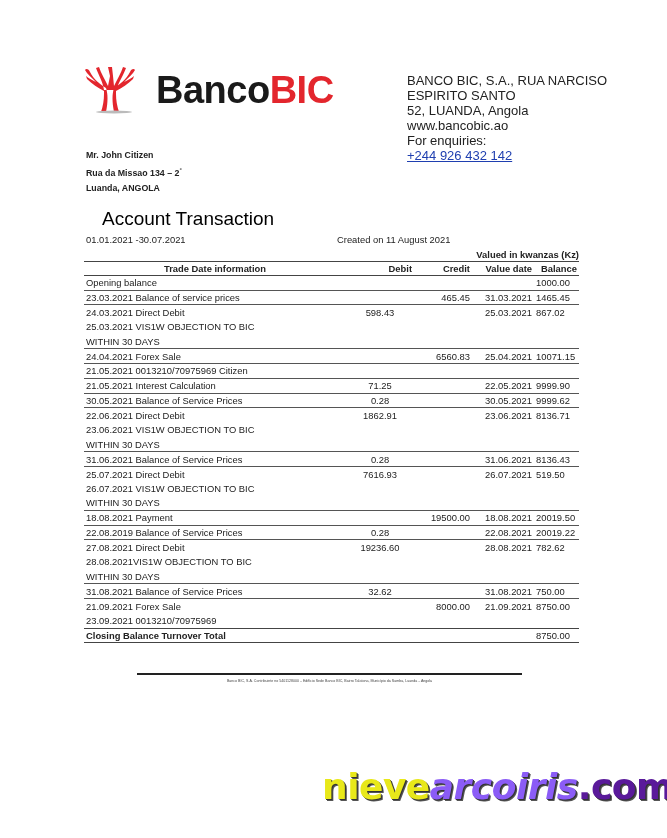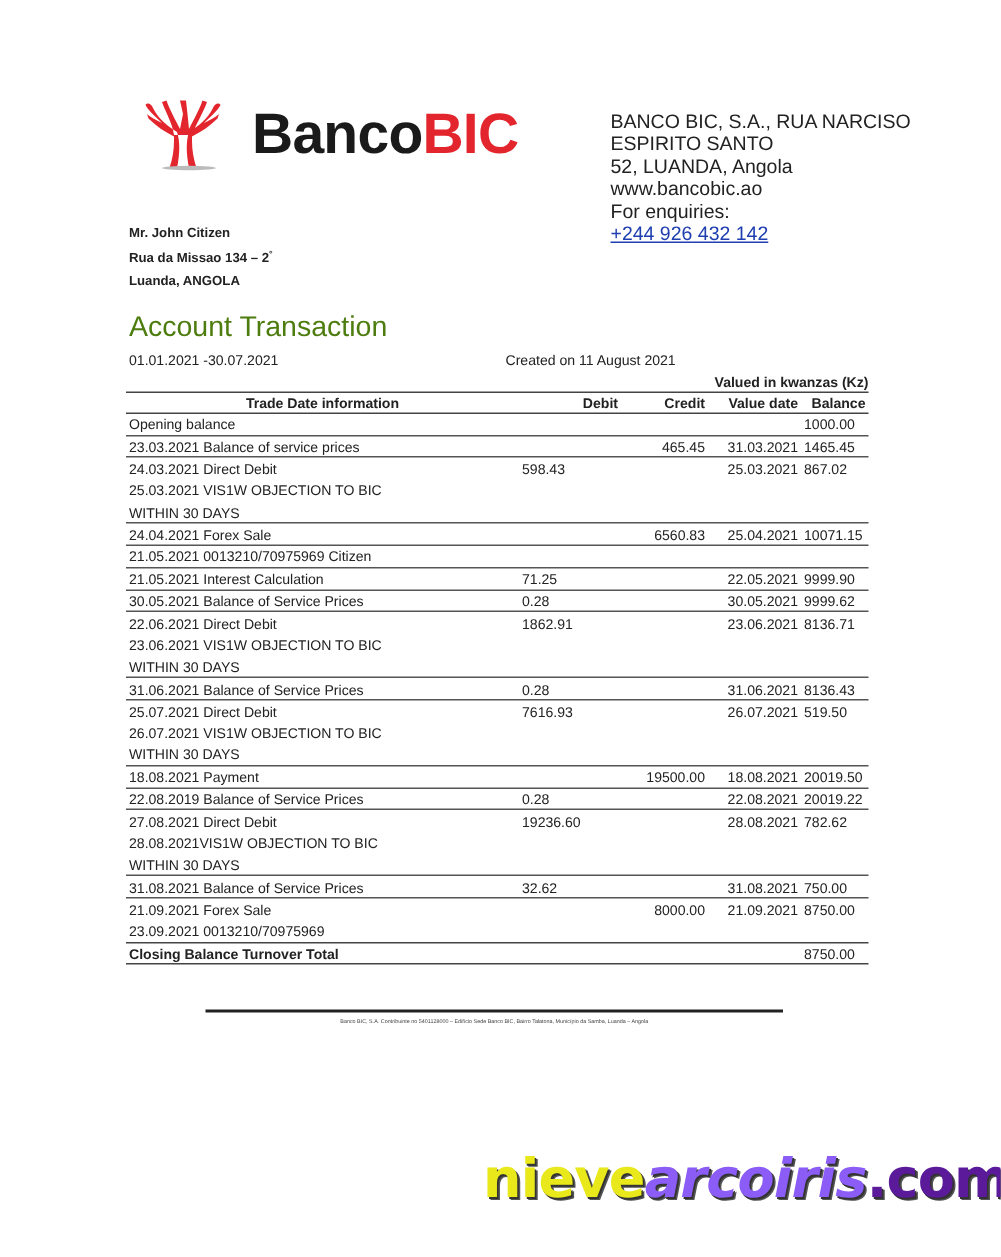--- a/index.html
+++ b/index.html
@@ -1,43 +1,43 @@
 <!DOCTYPE html>
 <html><head>
 <meta charset="utf-8">
 <style>
   * { margin:0; padding:0; box-sizing:border-box; }
   html, body { width:667px; height:838px; background:#ffffff; overflow:hidden; }
   body { position:relative; font-family:"Liberation Sans", sans-serif; color:#1a1a1a; }
 
-  .logo { position:absolute; left:96px; top:64px; width:260px; height:50px; }
+  .logo { position:absolute; left:84px; top:64px; width:260px; height:50px; }
   .logo svg { position:absolute; left:0; top:0; }
   .logo-text { position:absolute; left:72px; top:4px; font-size:38px; font-weight:bold; letter-spacing:-0.5px; line-height:44px; }
   .logo-text .banco { color:#1a1a1a; }
   .logo-text .bic { color:#e3262d; }
 
   .bank-address { position:absolute; left:407px; top:73px; font-size:13px; line-height:15px; color:#222; }
   .bank-address .phone { color:#1f3fb0; text-decoration:underline; }
 
   .customer { position:absolute; left:86px; top:148px; font-size:8.8px; font-weight:bold; line-height:15px; color:#222; }
   .customer sup { font-size:6px; }
 
-  .doc-title { position:absolute; left:86px; top:207px; font-size:19px; color:#4d7c0f; line-height:24px; }
+  .doc-title { position:absolute; left:102px; top:207px; font-size:19px; color:#000000; line-height:24px; }
   .period { position:absolute; left:86px; top:234px; font-size:9.4px; color:#222; }
   .created { position:absolute; left:337px; top:234px; font-size:9.4px; color:#222; }
   .valued { position:absolute; right:88px; top:249px; font-size:9.4px; font-weight:bold; color:#222; }
 
   .tx-table { position:absolute; left:84px; top:261px; width:495px; border-collapse:collapse; font-size:9.4px; color:#222; }
   .tx-table th { font-weight:bold; text-align:center; height:14px; padding:0 2px; border-top:1.5px solid #444; border-bottom:1px solid #444; }
   .tx-table td { height:14.7px; padding:0 2px; white-space:nowrap; vertical-align:middle; }
   .tx-table tr.sep td { border-top:1px solid #555; }
   .tx-table tr.total td { font-weight:bold; border-top:1px solid #444; border-bottom:1.5px solid #444; }
   .tx-table tr.total td.num { font-weight:normal; }
   .c-desc { width:262px; }
-  .c-debit { width:68px; text-align:left; }
+  .c-debit { width:68px; text-align:center; }
   .c-credit { width:58px; text-align:right; }
   .c-vdate { width:62px; text-align:right; }
   .c-bal { width:45px; text-align:left; }
   th.c-debit, th.c-credit, th.c-vdate, th.c-bal { text-align:right; }
 
   .footer-rule { position:absolute; left:137px; top:673px; width:385px; height:2px; background:#222; }
   .footer-text { position:absolute; left:137px; top:679px; width:385px; text-align:center; font-size:3.6px; color:#444; white-space:nowrap; }
 
   .watermark { position:absolute; left:322px; top:767px; font-family:"DejaVu Sans", sans-serif; font-weight:bold; font-size:36px; letter-spacing:-0.5px; line-height:40px;
                text-shadow:1px 1px 0 #333, 2px 2px 0 #555; }

